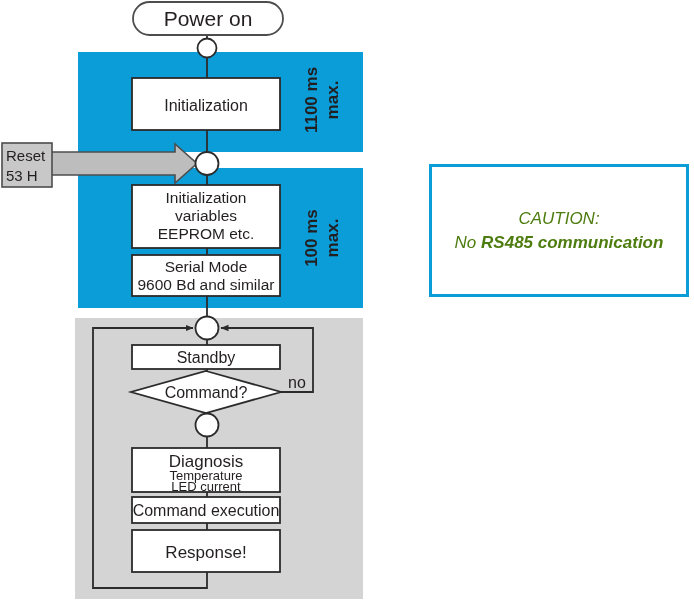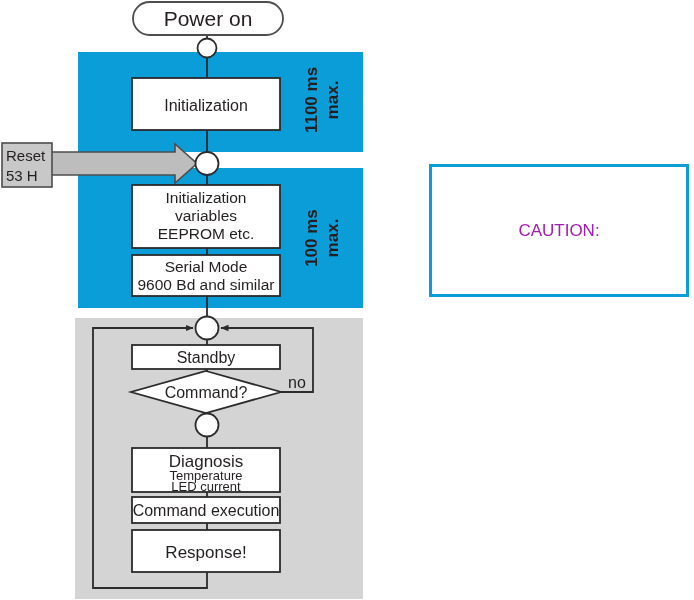--- a/index.html
+++ b/index.html
@@ -11,21 +11,21 @@
   #flow{position:absolute;left:0;top:0;width:694px;height:600px;}
   .svg-text{font-family:"Liberation Sans", sans-serif;fill:#231f20;}
 
   
   .caution-box{
     position:absolute;left:429px;top:164px;width:260px;height:133px;
     border:3px solid #0b9dd8;background:#ffffff;box-sizing:border-box;
     display:flex;flex-direction:column;align-items:center;justify-content:center;
     line-height:1.38;
   }
-  .caution-line{font-size:17px;color:#a21caf;text-align:center;white-space:nowrap;}
+  .caution-line{font-size:17px;color:#4d7c0f;text-align:center;white-space:nowrap;font-style:italic;}
   .caution-line b{font-weight:bold;}
 </style>
 </head>
 <body>
 
 <svg id="flow" viewBox="0 0 694 600">
   <defs>
     <marker id="arrowBlack" markerWidth="9" markerHeight="9" refX="7.5" refY="3.2" orient="auto" markerUnits="userSpaceOnUse">
       <path d="M0,0 L8,3.2 L0,6.4 z" fill="#2b2b2b"></path>
     </marker>
@@ -102,13 +102,14 @@
 
   <rect x="132" y="497" width="148" height="26" fill="#ffffff" stroke="#2b2b2b" stroke-width="1.8"></rect>
   <text class="svg-text" x="206" y="516" text-anchor="middle" font-size="16">Command execution</text>
 
   <rect x="132" y="530" width="148" height="42" fill="#ffffff" stroke="#2b2b2b" stroke-width="1.8"></rect>
   <text class="svg-text" x="206" y="558" text-anchor="middle" font-size="17">Response!</text>
 </svg>
 
 <div class="caution-box">
   <div class="caution-line">CAUTION:</div>
+  <div class="caution-line"><span>No </span><b>RS485 communication</b></div>
 </div>
 
 </body></html>

